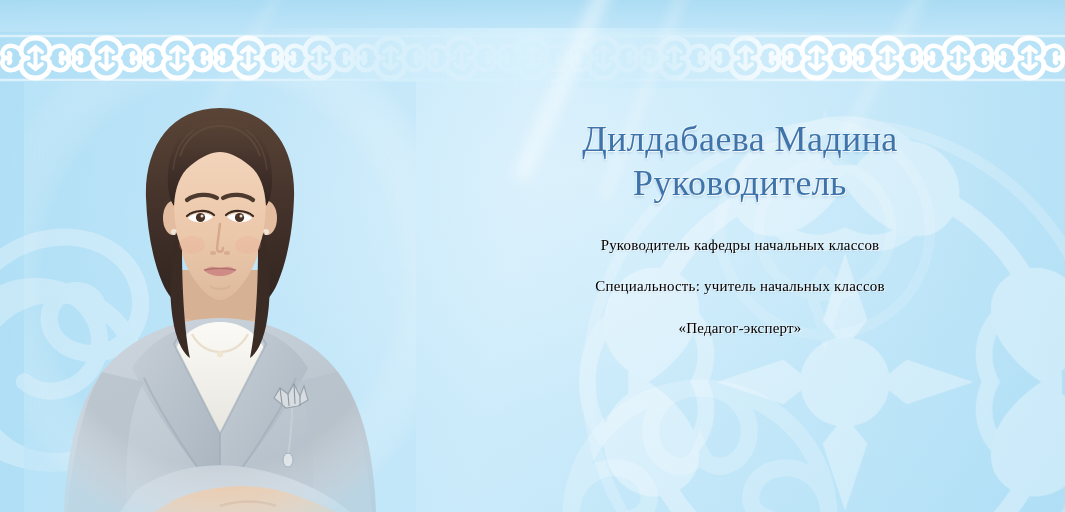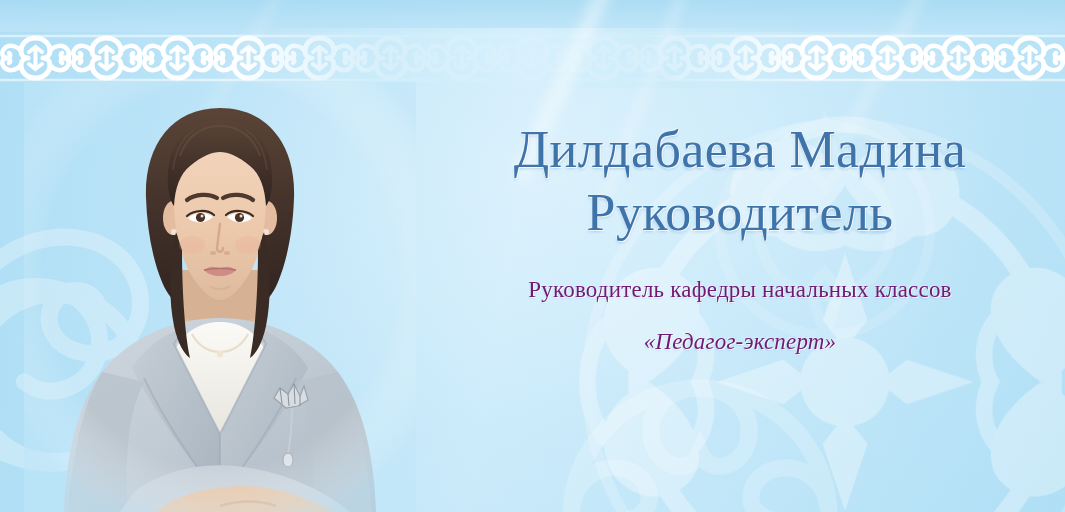--- a/index.html
+++ b/index.html
@@ -122,45 +122,45 @@
   
   .text-block {
     position: absolute;
     left: 420px;
     top: 118px;
     width: 640px;
     text-align: center;
   }
   .name {
     color: #3f74ab;
-    font-size: 52px;
+    font-size: 36px;
     line-height: 1.22;
     font-weight: 400;
     letter-spacing: .4px;
     text-shadow:
       1px 1px 0 rgba(255,255,255,.75),
       -1px -1px 0 rgba(255,255,255,.35),
       0 2px 3px rgba(40,90,140,.22);
     margin: 0 0 30px 0;
   }
   .name .line2 { display: block; }
 
   .sub {
-    color: #701a75;
-    font-size: 23px;
+    color: #000000;
+    font-size: 15px;
     line-height: 1.30;
     margin: 0 0 22px 0;
     letter-spacing: .2px;
     text-shadow:
       1px 1px 0 rgba(255,255,255,.80),
       -1px -1px 0 rgba(255,255,255,.30),
       0 1px 2px rgba(40,90,140,.25);
   }
   .sub:last-child { margin-bottom: 0; }
-  .sub .l2 { display: block; font-style: italic; }
+  .sub .l2 { display: block; }
 </style>
 </head>
 <body>
 
 <div class="slide">
 
   <div class="bg-base"></div>
   <div class="bg-tint-left"></div>
   <div class="bg-topband"></div>
 
@@ -402,20 +402,21 @@
 
   <div class="text-block">
 
     <h1 class="name">
       <span>Дилдабаева Мадина</span>
       <span class="line2">Руководитель</span>
     </h1>
 
     <p class="sub">Руководитель кафедры начальных классов</p>
 
+    <p class="sub">Специальность: учитель начальных классов</p>
 
     <p class="sub">
       <span class="l2">«Педагог-эксперт»</span>
     </p>
 
   </div>
 
 </div>
 
 </body></html>

